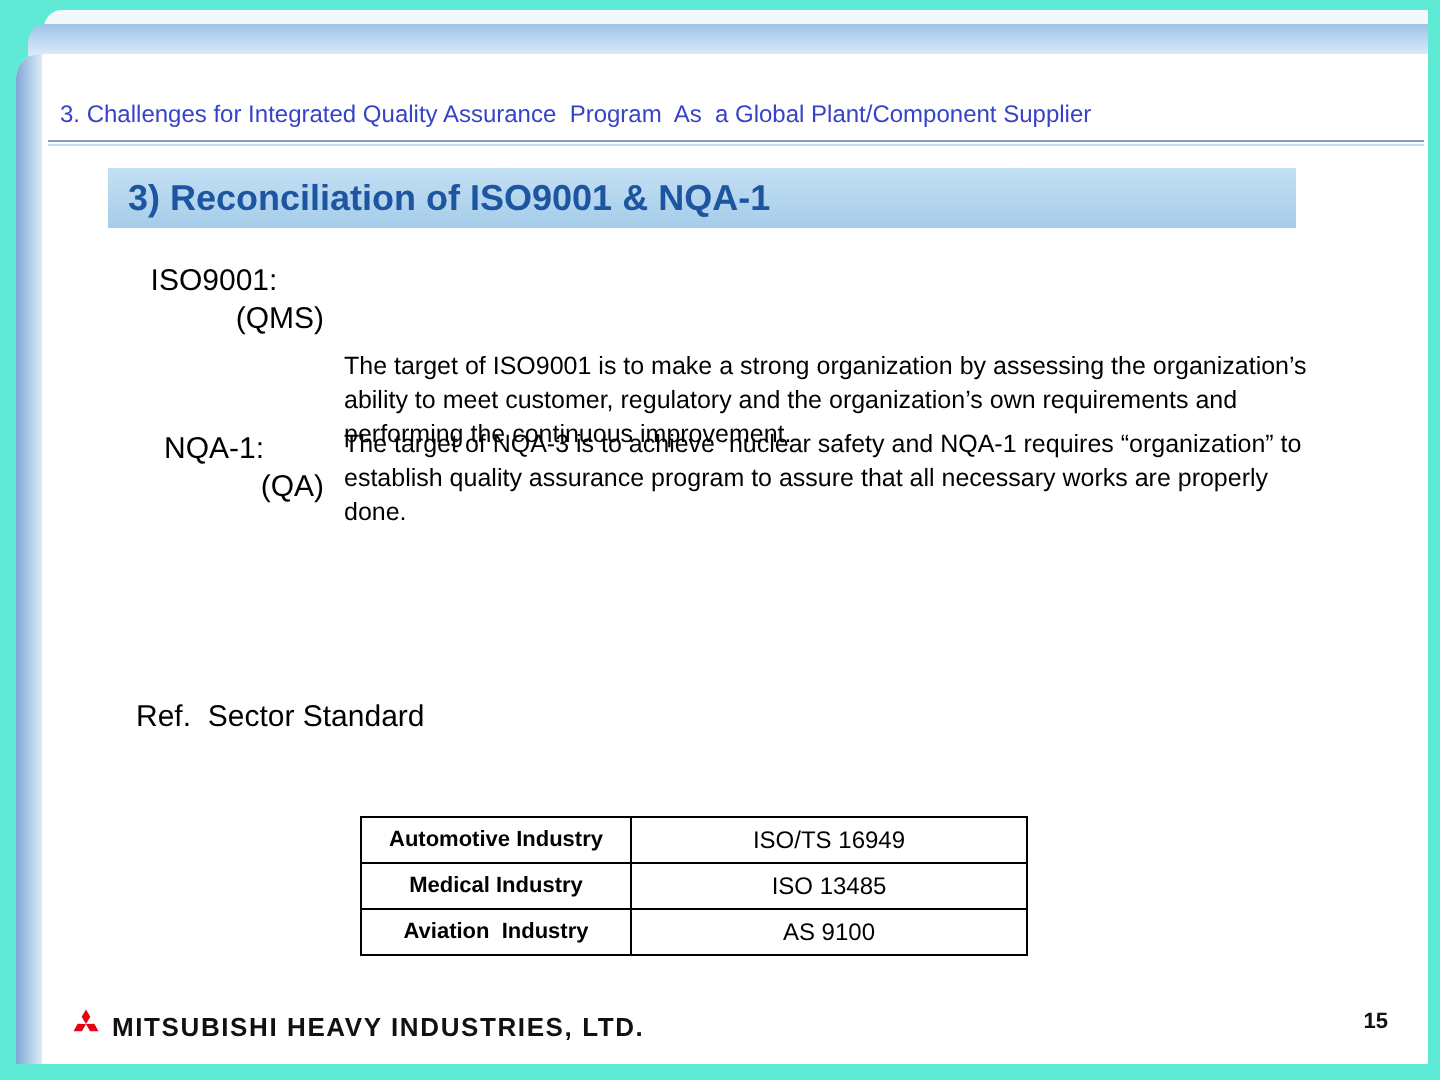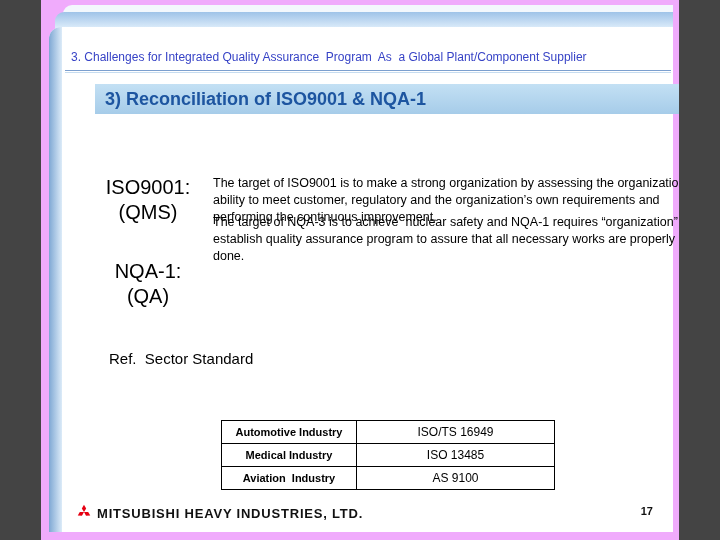--- a/index.html
+++ b/index.html
@@ -1,19 +1,19 @@
 <!DOCTYPE html>
 <html><head>
 <meta charset="utf-8">
 <style>
   * { margin:0; padding:0; box-sizing:border-box; }
   body { font-family:"Liberation Sans", sans-serif; background:#444; }
   .slide {
-    position:relative; width:638px; height:540px; margin:0 auto;
-    background:#f0abfc; overflow:hidden;
+    position:relative; width:720px; height:540px; margin:0 auto;
+    background:#5eead4; overflow:hidden;
   }
   
   .strip1 {
     position:absolute; left:22px; right:6px; top:5px; height:11px;
     background:#f3f8fd; border-radius:9px 0 0 0;
   }
   .strip2 {
     position:absolute; left:14px; right:6px; top:12px; height:16px;
     background:linear-gradient(to bottom,#9fc3e8,#dcecfa);
     border-radius:9px 0 0 0;
@@ -36,23 +36,23 @@
     border-top:1px solid #7c9fce; border-bottom:1px solid #c6dcf0;
   }
   .titlebox {
     position:absolute; left:54px; top:84px; width:594px; height:30px;
     background:linear-gradient(to bottom,#c3e0f4,#a6cce9);
     color:#1d55a0; font-size:18px; font-weight:bold;
     line-height:30px; padding-left:10px;
   }
   .std-label {
     position:absolute; width:110px; text-align:center;
-    font-size:20px; color:#000;margin-top:44px;
+    font-size:15px; color:#000;
   }
-  .std-label .l2 { margin-top:2px; }
+  .std-label .l2 { margin-top:2px;text-align:right; }
   .iso-label { left:52px; top:132px; }
   .nqa-label { left:52px; top:216px; }
   .std-desc {
     position:absolute; left:172px; width:494px;
     font-size:12.5px; line-height:17px; color:#000; white-space:pre-wrap;
   }
   .iso-desc { top:127px;margin-top:48px; }
   .nqa-desc { top:214px; }
   .summary {
     position:absolute; left:68px; top:287px;
@@ -60,21 +60,21 @@
   }
   .ref-heading {
     position:absolute; left:68px; top:350px;
     font-size:15px; color:#000; white-space:pre;
   }
   .ref-text {
     position:absolute; left:88px; top:378px; width:540px;
     font-size:13px; line-height:18px; color:#000;
   }
   table.sector {
-    position:absolute; left:180px; top:420px; border-collapse:collapse;
+    position:absolute; left:180px; top:408px; border-collapse:collapse;
   }
   table.sector td {
     border:1px solid #000; height:23px; text-align:center;
     vertical-align:middle; padding:0 6px; white-space:pre;
   }
   td.ind { width:135px; font-weight:bold; font-size:11px; }
   td.std { width:198px; font-size:12px; }
   .footer-logo { position:absolute; left:34px; top:503px; width:18px; height:18px; }
   .company {
     position:absolute; left:56px; top:506px;
@@ -134,15 +134,15 @@
 
   <svg class="footer-logo" viewBox="0 0 100 100" xmlns="http://www.w3.org/2000/svg">
     <g fill="#e60012">
       <polygon points="50,50 62,30 50,10 38,30"></polygon>
       <polygon points="50,50 62,30 50,10 38,30" transform="rotate(120 50 50)"></polygon>
       <polygon points="50,50 62,30 50,10 38,30" transform="rotate(240 50 50)"></polygon>
     </g>
   </svg>
   <div class="company">MITSUBISHI HEAVY INDUSTRIES, LTD.</div>
 
-  <div class="pagenum">17</div>
+  <div class="pagenum">15</div>
 
 </div>
 
 </body></html>

